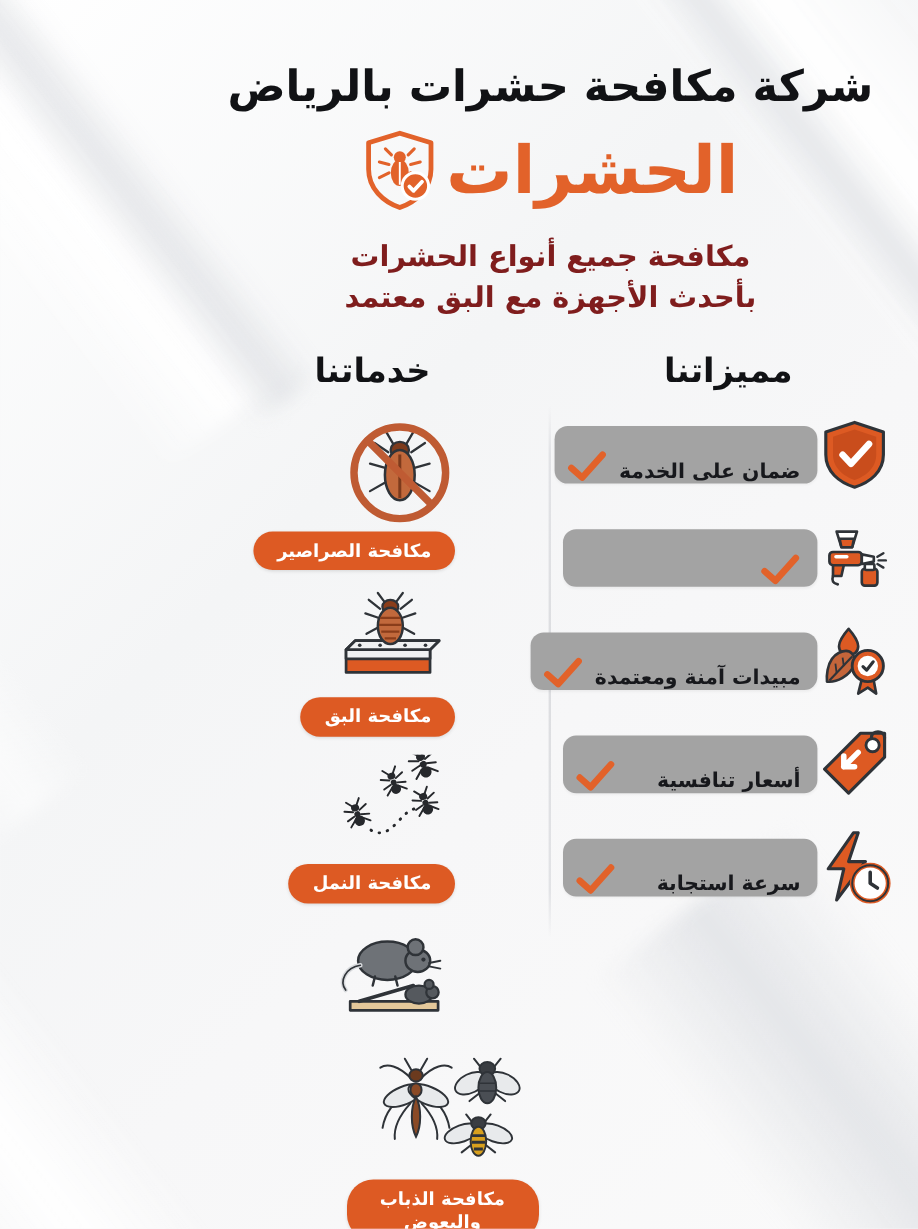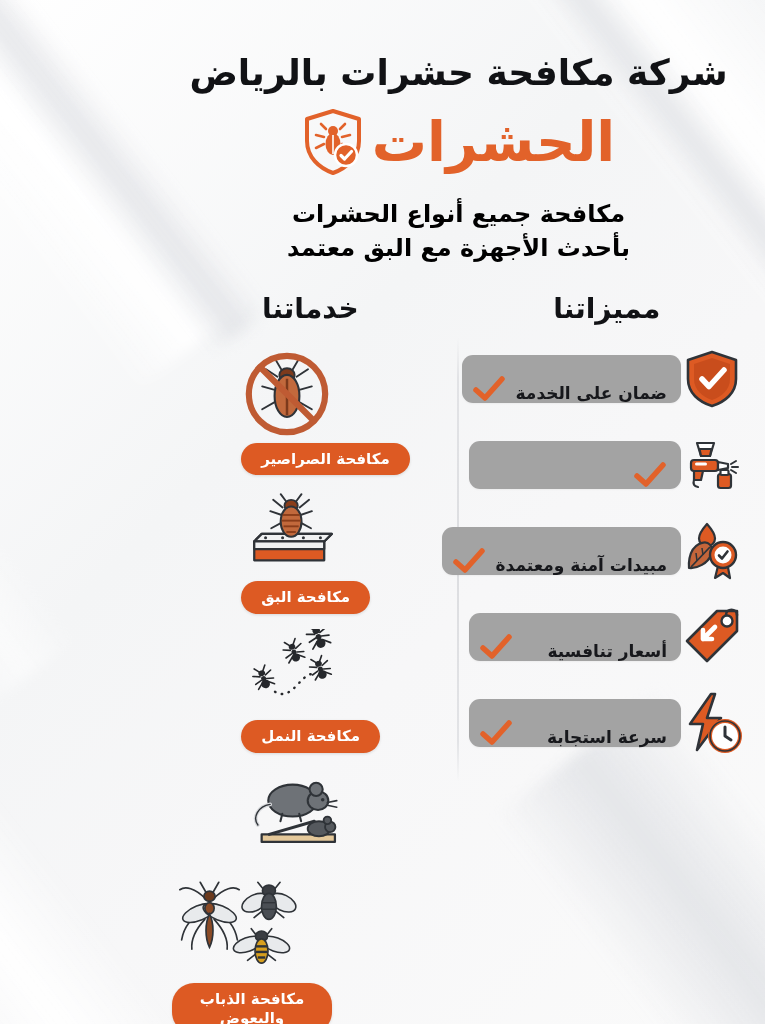--- a/index.html
+++ b/index.html
@@ -52,21 +52,21 @@
     display:flex; align-items:center; justify-content:center;
     gap:8px; margin-top:8px; height:82px;
   }
   .brand-name {
     font-size:55px; font-weight:bold; color:#e2622a;
     line-height:1; letter-spacing:-1px;
   }
   .brand-logo { width:62px; height:68px; flex:0 0 auto; }
   .tagline {
     margin-top:14px;
-    font-size:24px; font-weight:bold; color:#000000; line-height:1.42;
+    font-size:24px; font-weight:bold; color:#7f1d1d; line-height:1.42;
   }
 
   
   .columns {
     position:relative;
     display:flex; flex-direction:row;
     margin-top:26px; padding:0 14px;
   }
   .col-head {
     font-size:28px; font-weight:bold; color:#111215;
@@ -103,21 +103,21 @@
   .feature-icon { width:62px; height:62px; flex:0 0 auto; margin-right:2px; }
 
   
   .col-services { width:50%; padding:0 10px 0 6px; }
   .svc-grid {
     display:flex; flex-wrap:wrap; justify-content:center;
     gap:0 6px;
   }
   .svc-cell {
     width:50%; display:flex; flex-direction:column;
-    align-items:flex-end; margin-bottom:14px;
+    align-items:flex-start; margin-bottom:14px;
   }
   .svc-cell.full { width:100%; margin-top:6px; }
   .svc-art { height:86px; display:flex; align-items:center; justify-content:center; }
   .svc-art svg { display:block; }
   .svc-pill {
     margin-top:6px;
     background:#dd5a23;
     color:#ffffff;
     font-size:15px; font-weight:bold;
     border-radius:22px;

